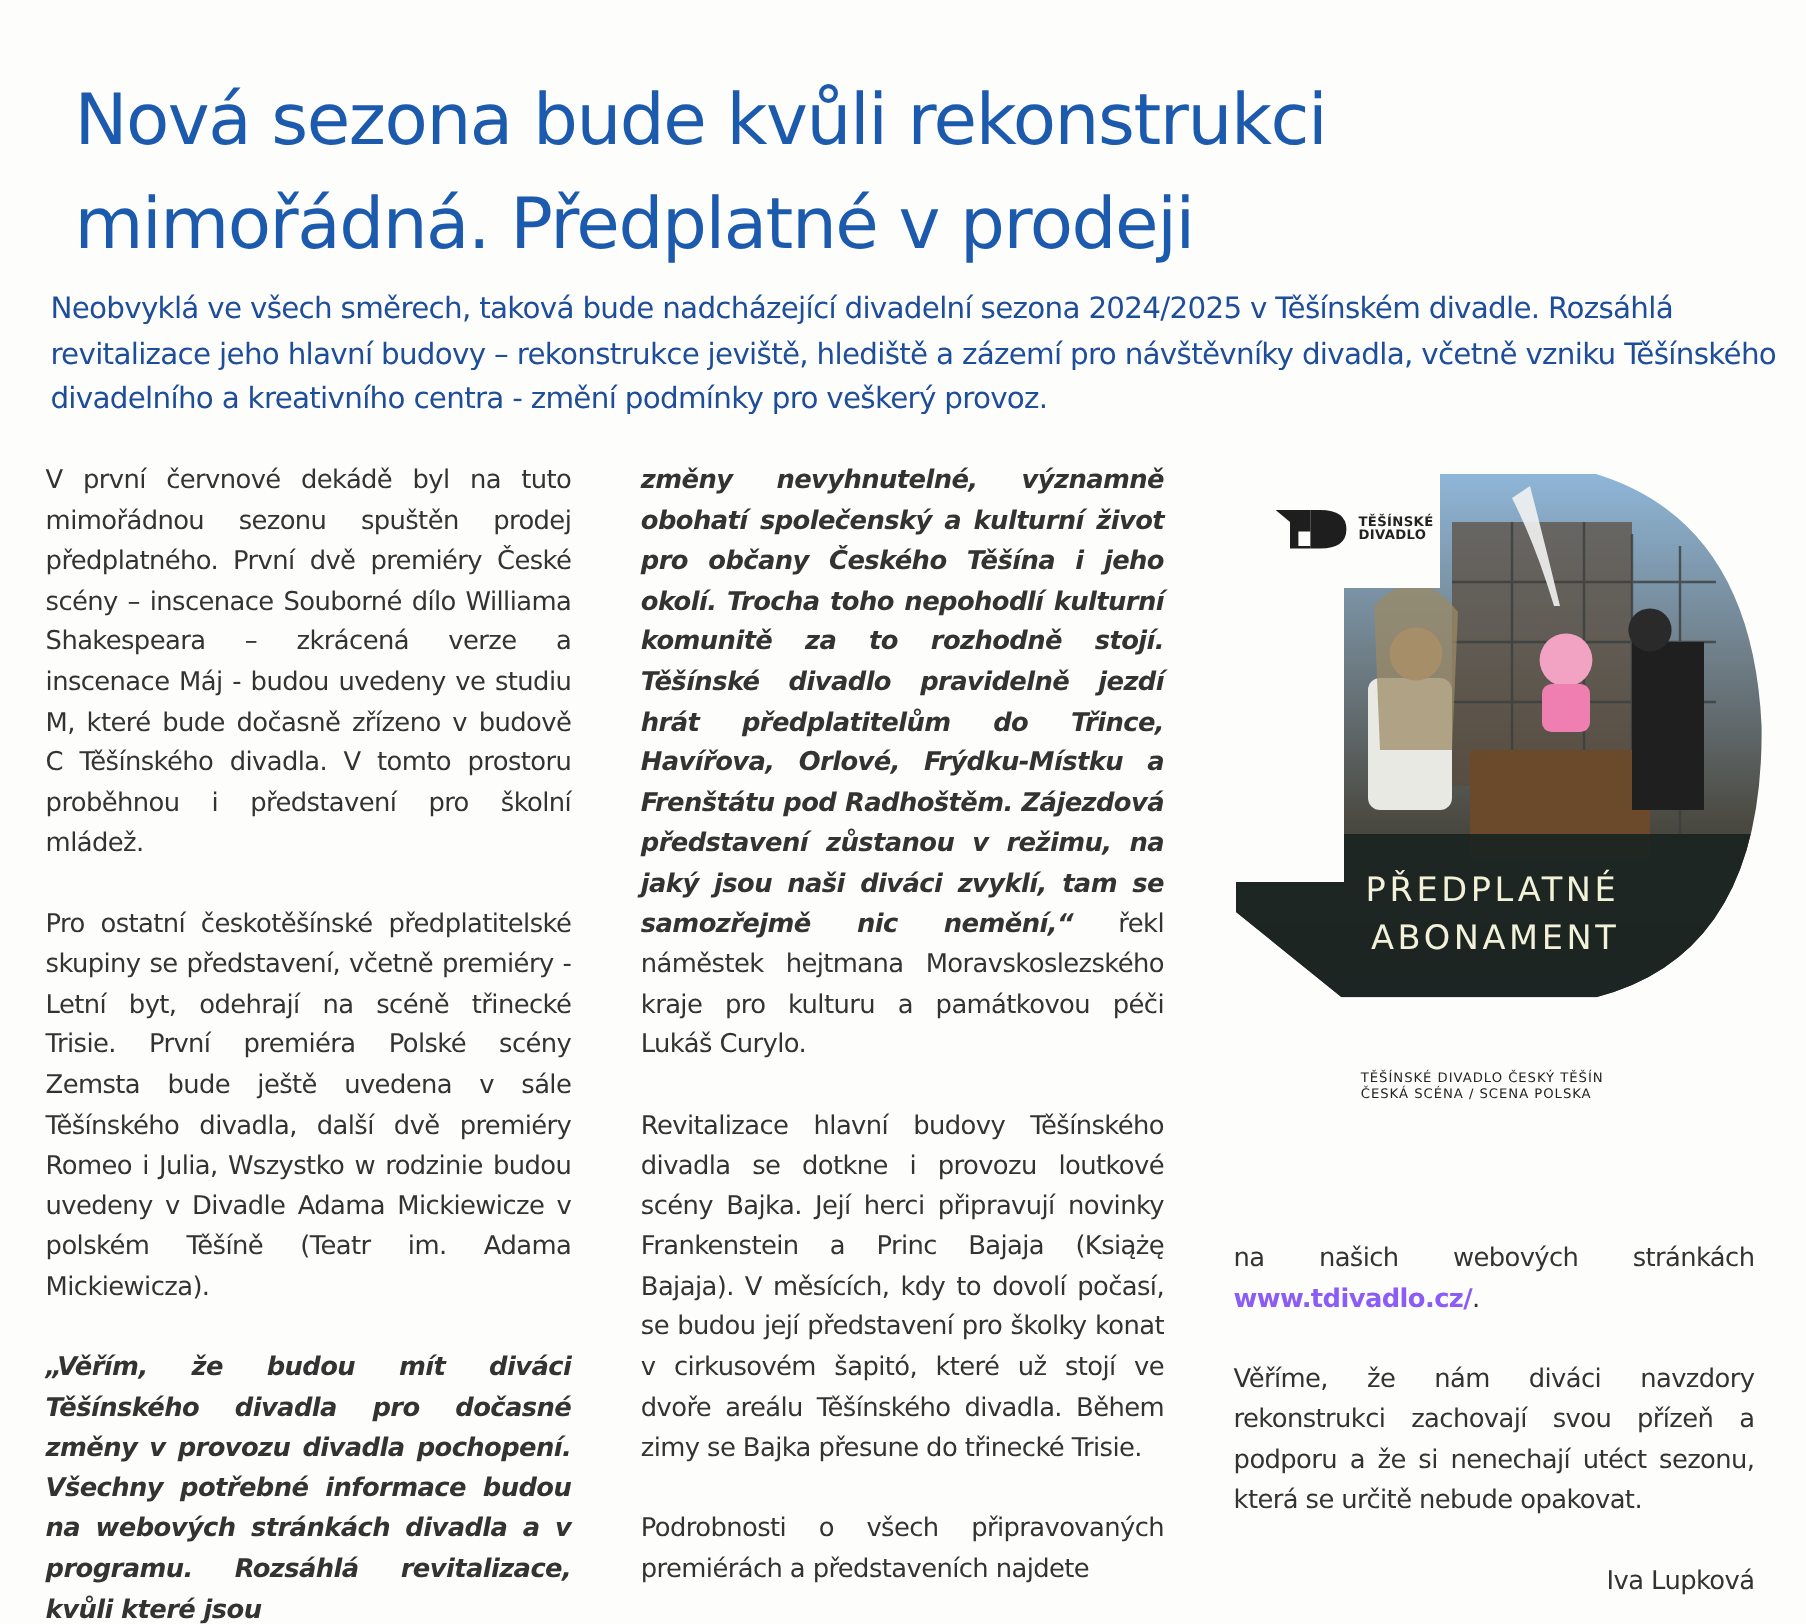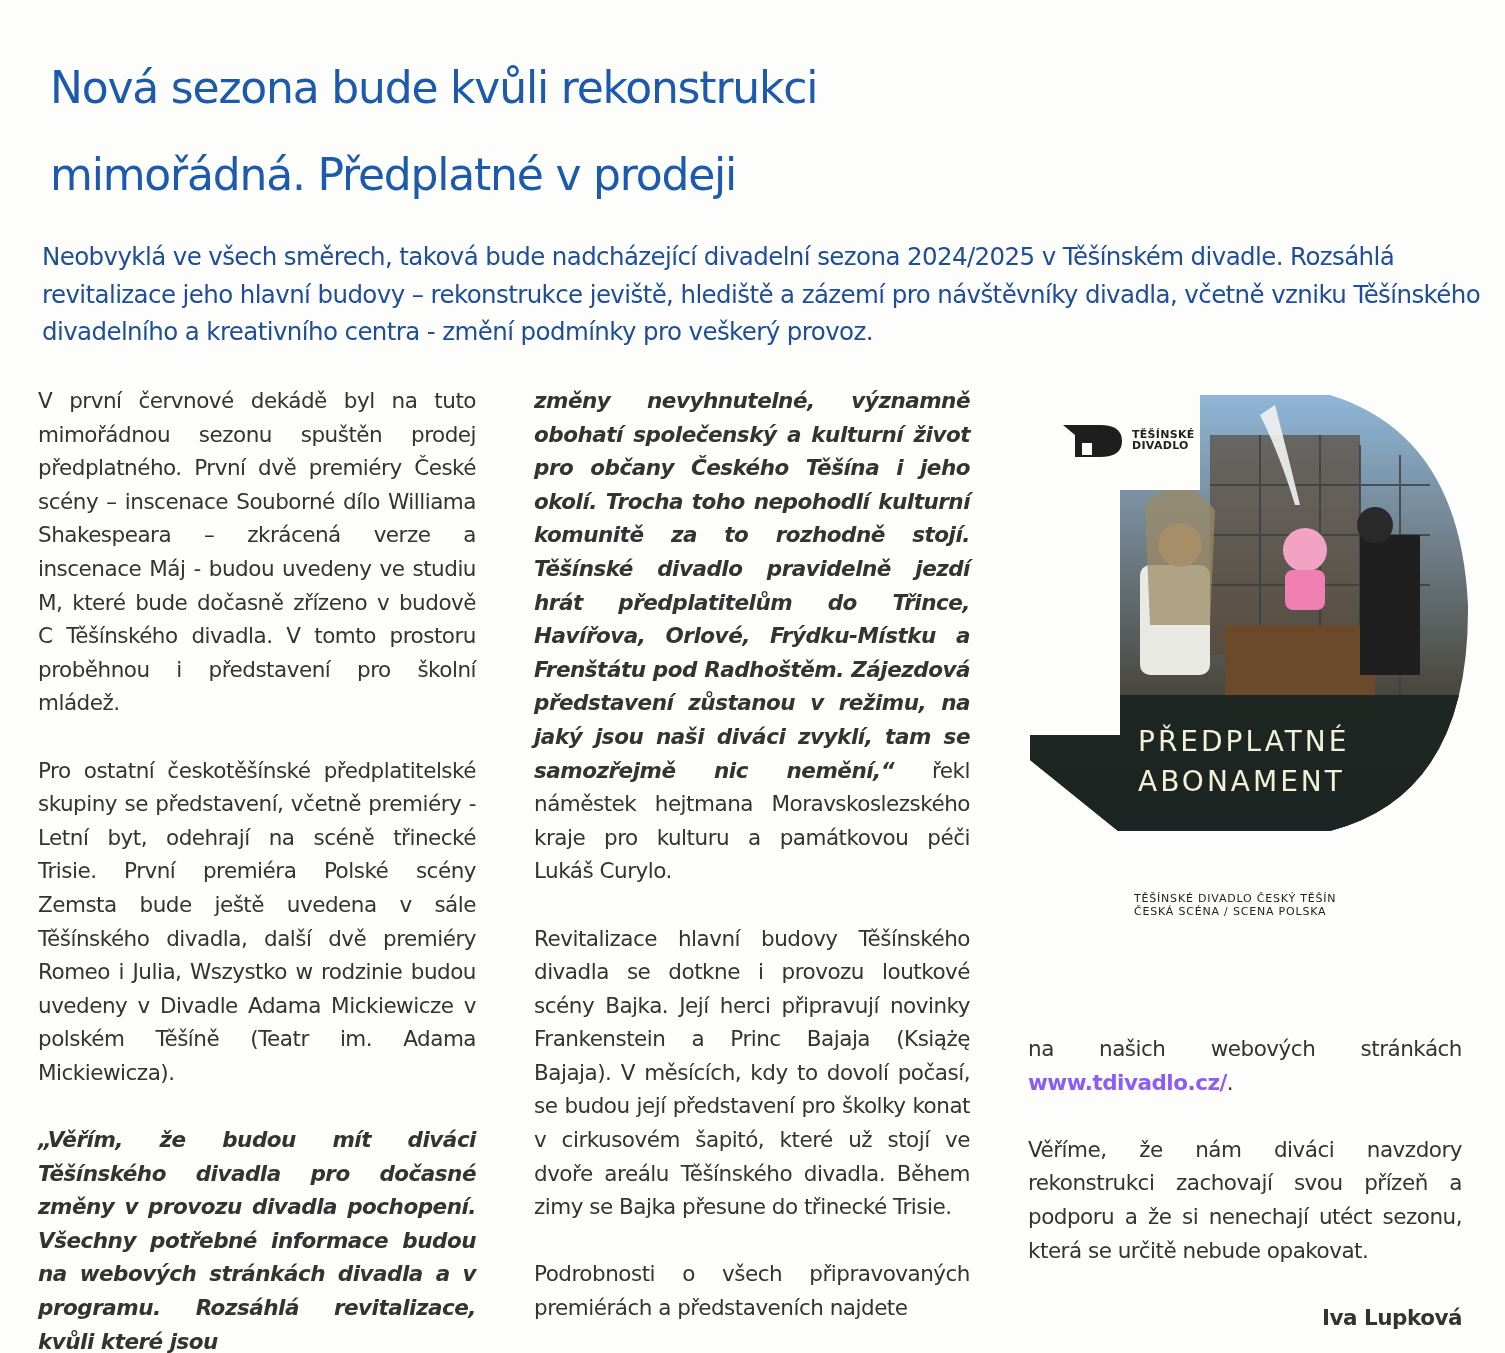--- a/index.html
+++ b/index.html
@@ -4,53 +4,53 @@
 <style>
   html, body { margin:0; padding:0; }
   body {
     width:1505px; height:1353px; position:relative; overflow:hidden;
     background:#fdfdfc; color:#2b2b2b;
     font-family:"Liberation Sans", sans-serif;
   }
   .title {
     position:absolute; left:46px; top:40px; width:1400px;
     font-family:"DejaVu Sans", sans-serif; font-weight:normal;
-    font-size:44px; line-height:87px; color:#1c5aae; letter-spacing:-1.2px;
-    margin:4px;
+    font-size:59px; line-height:87px; color:#1c5aae; letter-spacing:-1.2px;
+    margin:16px;
   }
   .lead {
     position:absolute; left:42px; top:238px; width:1440px;
     font-family:"DejaVu Sans", sans-serif;
     font-size:24.5px; line-height:37.5px; color:#1e4d9a; letter-spacing:-0.6px;
     margin:0;
   }
   .col {
     position:absolute; font-family:"DejaVu Sans", sans-serif;
     font-size:21.5px; line-height:33.6px; color:#333;
     text-align:justify; letter-spacing:-0.5px;
   }
   .col p { margin:0 0 33.6px 0; }
   .col1 { left:38px; top:384px; width:438px; }
   .col2 { left:534px; top:384px; width:436px; }
   .col3 { left:1028px; top:1032px; width:434px; }
   .it { font-style:italic; font-weight:bold; }
   .link { color:#8b5cf6; font-weight:bold; }
-  .author { text-align:right; font-weight:bold; margin-top:32px; }
+  .author { text-align:right; font-weight:normal; margin-top:32px; }
 
   .poster { position:absolute; left:1030px; top:395px; width:440px; height:445px; }
   .poster svg { position:absolute; left:0; top:0; }
   .logo-text {
     position:absolute; left:102px; top:34px;
     font-family:"DejaVu Sans", sans-serif; font-weight:bold; font-size:11px;
     line-height:11px; color:#222; letter-spacing:0.3px;
   }
   .poster-title {
     position:absolute; left:108px; top:327px;
     font-family:"DejaVu Sans", sans-serif; font-size:28px; line-height:40px;
-    color:#f2f2d8; letter-spacing:3px; font-weight:normal;
+    color:#f2f2d8; letter-spacing:3px; font-weight:normal;text-align:right;
   }
   .season {
     position:absolute; left:1134px; top:892px; width:340px;
     font-family:"DejaVu Sans", sans-serif;
   }
   .season .top, .season .bottom { font-size:11px; font-weight:normal; color:#222; letter-spacing:0.8px; }
   .season .mid { font-size:23px; color:#9a9a9a; letter-spacing:0.5px; margin:6px 0 8px -2px; white-space:nowrap; }
   .season .mid b { color:#222; font-weight:bold; }
 </style>
 </head>

